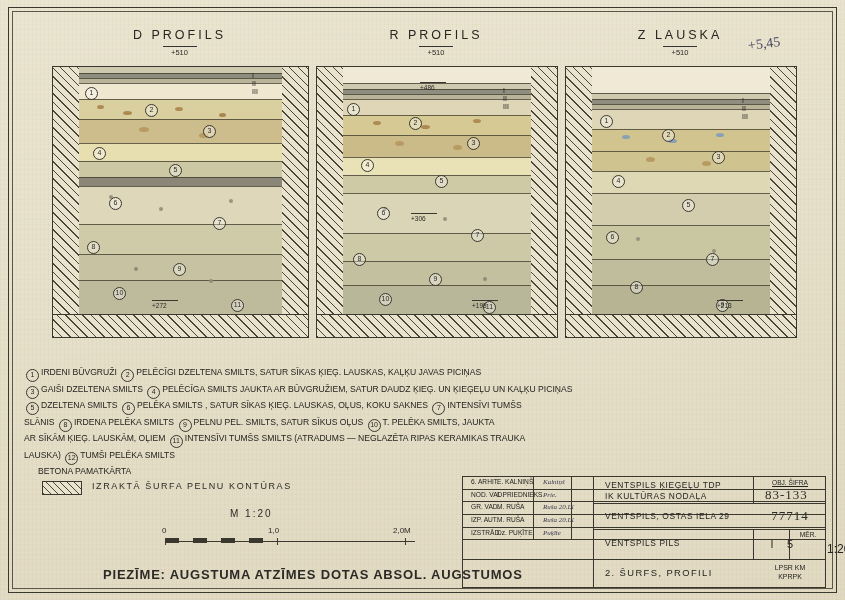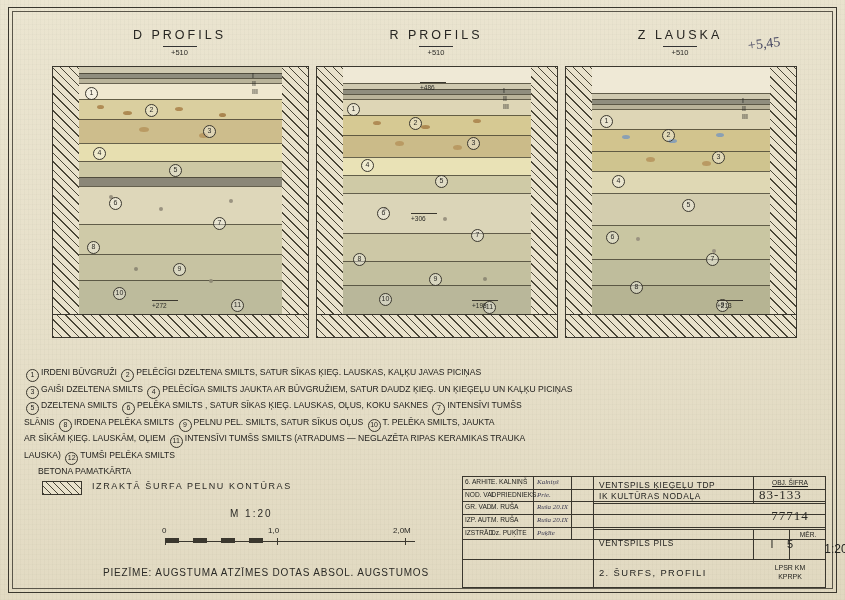--- a/index.html
+++ b/index.html
@@ -98,30 +98,30 @@
   .hatchlab{position:absolute;left:92px;top:481px;font-size:9px;letter-spacing:1.6px;}
   .scaletxt{position:absolute;left:230px;top:508px;font-size:10px;letter-spacing:2px;}
 
   
   .sbar{position:absolute;left:165px;top:530px;width:250px;height:22px;}
   .sbar .line{position:absolute;left:0;top:11px;width:250px;height:1.1px;background:#3a372e;}
   .sbar .seg{position:absolute;top:7.5px;height:5px;background:#3a372e;}
   .sbar .lab{position:absolute;top:-4px;font-size:8px;}
   .sbar .tk{position:absolute;top:8px;width:1px;height:7px;background:#3a372e;}
 
-  .note{position:absolute;left:103px;top:567px;font-size:10px;letter-spacing:0.8px;}
+  .note{position:absolute;left:103px;top:567px;font-size:13px;letter-spacing:0.8px;font-weight:bold;}
 
   
   .stamp{
     position:absolute;left:462px;top:476px;width:362px;height:110px;
     border:1.2px solid #3a372e;
   }
   .stamp .vline{position:absolute;top:0;bottom:0;width:1px;background:#3a372e;}
   .stamp .hline{position:absolute;left:0;right:0;height:1px;background:#3a372e;}
-  .cell{position:absolute;font-size:6.6px;color:#232320;padding:1px 2px;box-sizing:border-box;}
+  .cell{position:absolute;font-size:6.6px;color:#232320;padding:1px 8px;box-sizing:border-box;}
   .sig{font-family:"Liberation Serif", serif;font-style:italic;color:#3b3a50;font-size:7px;}
   .bigcell{font-size:8.4px;letter-spacing:0.6px;}
   .code{font-family:"Liberation Serif", serif;font-size:13px;letter-spacing:1px;color:#2b2a26;}
 
   .pencil{
     position:absolute;left:748px;top:36px;font-family:"Liberation Serif", serif;
     font-size:14px;color:#4a4a63;transform:rotate(-7deg);
   }
 </style>
 </head>
@@ -384,20 +384,21 @@
     <div class="cell" style="left:26px;top:51px;width:84px;">Dz. PUĶĪTE</div>
 
     <div class="cell sig" style="left:72px;top:0;width:58px;">Kalniņš</div>
     <div class="cell sig" style="left:72px;top:13px;width:58px;">Prie.</div>
     <div class="cell sig" style="left:72px;top:25px;width:58px;">Ruša 20.IX</div>
     <div class="cell sig" style="left:72px;top:38px;width:58px;">Ruša 20.IX</div>
     <div class="cell sig" style="left:72px;top:51px;width:58px;">Puķīte</div>
 
     <div class="cell bigcell" style="left:134px;top:2px;width:155px;">VENTSPILS ĶIEĢEĻU TDP</div>
     <div class="cell bigcell" style="left:134px;top:13px;width:155px;">IK KULTŪRAS NODAĻA</div>
+    <div class="cell bigcell" style="left:134px;top:33px;width:200px;">VENTSPILS, OSTAS IELA 29</div>
     <div class="cell bigcell" style="left:134px;top:60px;width:150px;">VENTSPILS PILS</div>
     <div class="cell bigcell" style="left:134px;top:89px;width:150px;font-size:9.4px;letter-spacing:1.4px;">2. ŠURFS, PROFILI</div>
 
     <div class="cell" style="left:294px;top:1px;width:66px;text-align:center;text-decoration:underline;">OBJ. ŠIFRA</div>
     <div class="cell code" style="left:294px;top:9px;width:66px;">83-133</div>
     <div class="cell code" style="left:294px;top:30px;width:66px;text-align:center;">77714</div>
 
     <div class="cell" style="left:328px;top:53px;width:34px;text-align:center;">MĒR.</div>
     <div class="cell" style="left:328px;top:64px;width:34px;text-align:center;font-size:12px;margin-left:28px;">1:20</div>
     <div class="cell" style="left:292px;top:60px;width:34px;text-align:center;font-size:11px;">l</div>

